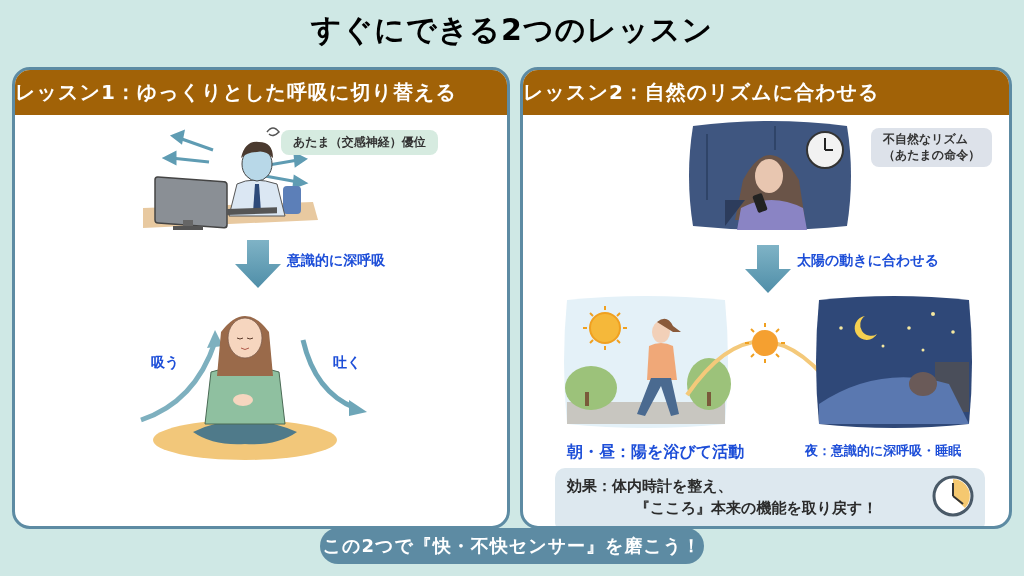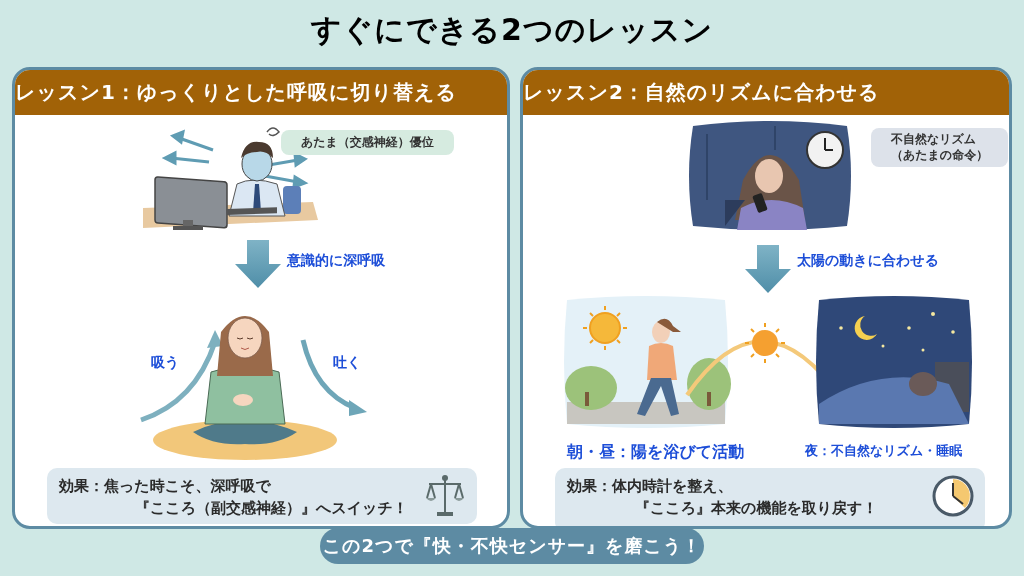--- a/index.html
+++ b/index.html
@@ -23,21 +23,21 @@
   .panel.left { left: 12px; }
   .panel.right { left: 520px; width: 492px; }
   .panel-header {
     height: 45px; background: #a16207; color: #fff;
     font-size: 20px; font-weight: bold; line-height: 45px;
     letter-spacing: 1px;
   }
   .abs { position: absolute; }
   .label-pill {
     position: absolute; background: #d6ebe0; border-radius: 8px;
-    padding: 4px 20px; font-size: 12px; font-weight: bold; color: #333;
+    padding: 4px 12px; font-size: 12px; font-weight: bold; color: #333;
   }
   .label-pill.gray { background: #dde2ea; line-height: 1.3; }
   .caption { position: absolute; font-size: 14px; font-weight: bold; color: #1d4ed8; }
   .down-arrow { position: absolute; width: 46px; height: 48px; }
   .effect {
     position: absolute; background: #dde8ef; border-radius: 10px;
     font-size: 15px; font-weight: bold; color: #2b2b2b; line-height: 24px;
   }
   .effect .l1 { position: absolute; left: 12px; top: 6px; white-space: nowrap; }
   .effect .l2 { position: absolute; top: 30px; white-space: nowrap; }
@@ -126,39 +126,20 @@
       <ellipse cx="110" cy="46" rx="17" ry="20" fill="#f6d6bf" stroke="#7a5a4a" stroke-width="0.8"></ellipse>
       <path d="M102 46 q3 2 6 0 M112 46 q3 2 6 0" stroke="#5a3a2a" stroke-width="1" fill="none"></path>
       <path d="M106 56 q4 3 8 0" stroke="#b05a4a" stroke-width="1" fill="none"></path>
 
       <ellipse cx="108" cy="108" rx="10" ry="6" fill="#f6d6bf"></ellipse>
     </svg>
   </div>
   <div class="caption" style="left:136px; top:284px;">吸う</div>
   <div class="caption" style="left:318px; top:284px;">吐く</div>
 
-  <div class="effect" style="left:32px; top:398px; width:430px; height:56px;">
-    <span class="l1">効果：焦った時こそ、深呼吸で</span>
-    <span class="l2" style="left:88px; top:28px;">『こころ（副交感神経）』へスイッチ！</span>
-    <span class="ic" style="left:378px; top:6px;">
-      <svg width="40" height="44" viewBox="0 0 40 44">
-        <g stroke="#5a6a6a" stroke-width="2" fill="none">
-          <line x1="20" y1="4" x2="20" y2="38"></line>
-          <line x1="4" y1="10" x2="36" y2="10"></line>
-          <line x1="6" y1="10" x2="2" y2="24"></line>
-            <line x1="6" y1="10" x2="10" y2="24"></line>
-          <line x1="34" y1="10" x2="30" y2="24"></line>
-            <line x1="34" y1="10" x2="38" y2="24"></line>
-        </g>
-        <path d="M1 24 q5 6 10 0z M29 24 q5 6 10 0z" fill="#8a9a9a"></path>
-        <circle cx="20" cy="4" r="3" fill="#5a6a6a"></circle>
-        <rect x="12" y="38" width="16" height="4" fill="#5a6a6a"></rect>
-      </svg>
-    </span>
-  </div>
 </div>
 
 <div class="panel right">
   <div class="panel-header">レッスン2：自然のリズムに合わせる</div>
 
   <div class="abs" style="left:162px; top:50px;">
     <svg width="170" height="112" viewBox="0 0 170 112">
       <path d="M8 6 Q85 -4 162 6 Q170 56 162 106 Q85 114 8 106 Q0 56 8 6z" fill="#3f5680"></path>
       <line x1="22" y1="14" x2="22" y2="80" stroke="#2f4468" stroke-width="2"></line>
       <line x1="90" y1="6" x2="90" y2="30" stroke="#2f4468" stroke-width="2"></line>
@@ -248,21 +229,21 @@
         <circle cx="140" cy="40" r="1.8"></circle>
           <circle cx="70" cy="54" r="1.5"></circle>
           <circle cx="110" cy="58" r="1.5"></circle>
       </g>
       <rect x="122" y="70" width="34" height="50" fill="#4a4e5a"></rect>
       <path d="M6 112 q60 -40 130 -20 l20 40 l-150 0z" fill="#5a78b0"></path>
       <ellipse cx="110" cy="92" rx="14" ry="12" fill="#6a5a58"></ellipse>
     </svg>
   </div>
   <div class="caption" style="left:44px; top:372px; font-size:16px;">朝・昼：陽を浴びて活動</div>
-  <div class="caption" style="left:282px; top:372px; font-size:13px;">夜：不自然なリズム・睡眠</div>
+  <div class="caption" style="left:282px; top:372px; font-size:13px;">夜：意識的に深呼吸・睡眠</div>
 
   <div class="effect" style="left:32px; top:398px; width:430px; height:64px;">
     <span class="l1">効果：体内時計を整え、</span>
     <span class="l2" style="left:80px; top:28px;">『こころ』本来の機能を取り戻す！</span>
     <span class="ic" style="left:376px; top:6px;">
       <svg width="44" height="44" viewBox="0 0 44 44">
         <circle cx="22" cy="22" r="19" fill="#fff" stroke="#4a5a68" stroke-width="3"></circle>
         <path d="M22 22 L22 5 A17 17 0 0 1 34 34 Z" fill="#f5c870"></path>
         <line x1="22" y1="22" x2="22" y2="9" stroke="#333" stroke-width="2"></line>
         <line x1="22" y1="22" x2="32" y2="30" stroke="#333" stroke-width="2"></line>

